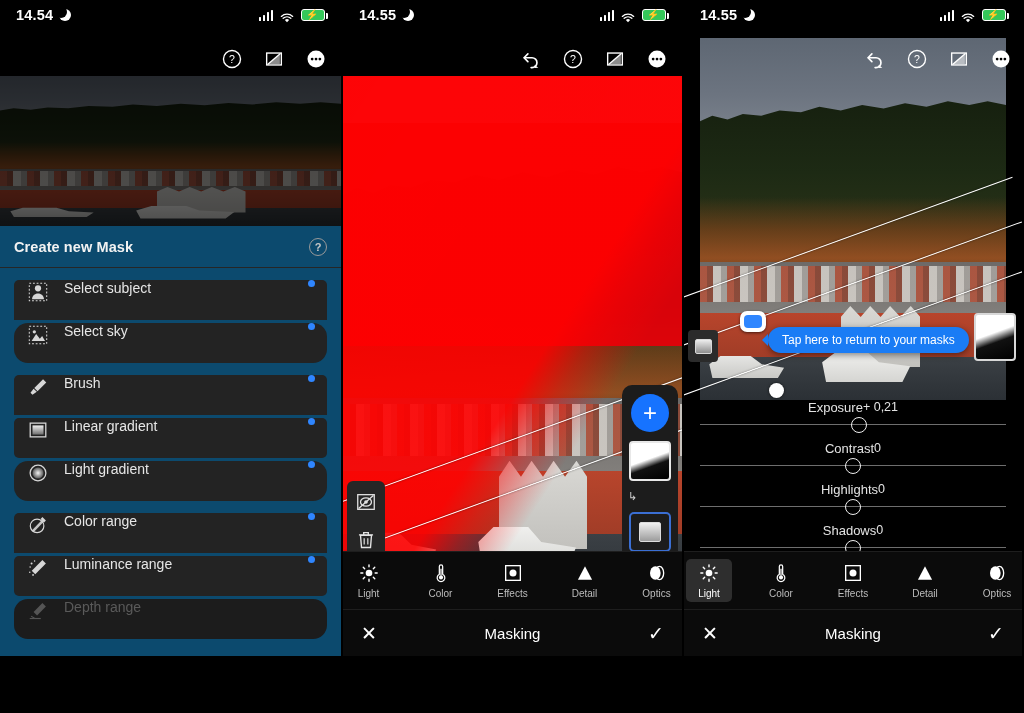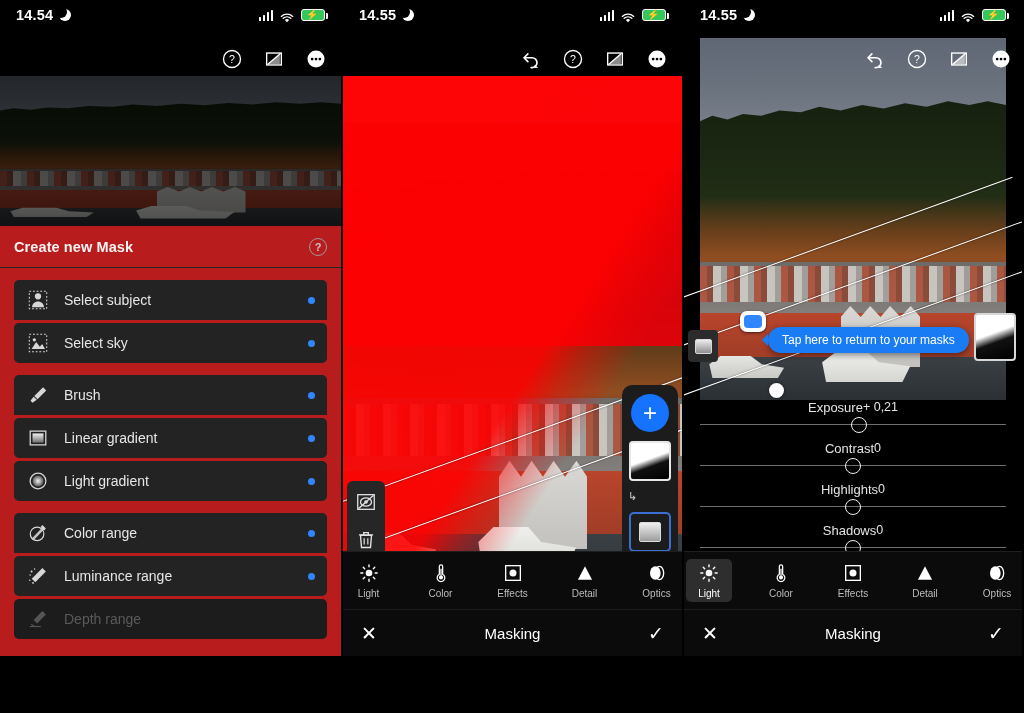--- a/index.html
+++ b/index.html
@@ -83,33 +83,33 @@
   .gradline { position:absolute; height:0; border-top:1.6px solid #fff;
               transform-origin:0 0; box-shadow:0 0 2px rgba(0,0,0,.6); }
   .ghandle { position:absolute; width:15px; height:15px; border-radius:50%;
              background:#fff; box-shadow:0 0 3px rgba(0,0,0,.7); }
   .bluechip { position:absolute; width:26px; height:21px; border-radius:7px;
               background:#fff; display:flex; align-items:center; justify-content:center;
               box-shadow:0 1px 3px rgba(0,0,0,.6); }
   .bluechip i { display:block; width:18px; height:13px; border-radius:4px; background:#2f86ff; }
 
   
-  .sheet { position:absolute; left:0; right:0; bottom:0; top:226px; background:#b91c1c; }
+  .sheet { position:absolute; left:0; right:0; bottom:0; top:226px; background:#0c4a6e; }
   .sheet-head { height:42px; display:flex; align-items:center; justify-content:space-between;
                 padding:0 14px; border-bottom:1px solid #262626; }
   .sheet-title { color:#f2f2f2; font-size:14.5px; font-weight:700; letter-spacing:.1px; }
   .help-circle { width:18px; height:18px; border:1.4px solid #9a9a9a; border-radius:50%;
                  color:#c8c8c8; font-size:11px; display:flex; align-items:center;
                  justify-content:center; font-weight:700; }
   .masklist { padding:12px 14px 0 14px; }
   .mgroup { margin-bottom:12px; }
-  .mitem { height:40px; display:flex; align-items:center; background:#232323; border-radius:5px;
+  .mitem { height:40px; display:flex; background:#232323; border-radius:5px;
            padding:0 12px; margin-bottom:3px; }
   .mitem:first-child { border-radius:5px 5px 0 0; }
-  .mitem.single { border-radius:5px; margin-bottom:0; }
+  .mitem.single { border-radius:14px; margin-bottom:0; }
   .mitem .micon { width:24px; height:24px; margin-right:14px; display:flex;
                   align-items:center; justify-content:center; color:#d7d7d7; }
   .mitem .micon svg { width:22px; height:22px; }
   .mitem .mlabel { flex:1; color:#e6e6e6; font-size:14px; }
   .mitem .mdot { width:7px; height:7px; border-radius:50%; background:#2f86ff; }
   .mitem.disabled { background:#1c1c1c; }
   .mitem.disabled .mlabel { color:#5a5a5a; }
   .mitem.disabled .micon { color:#555; }
 
   

